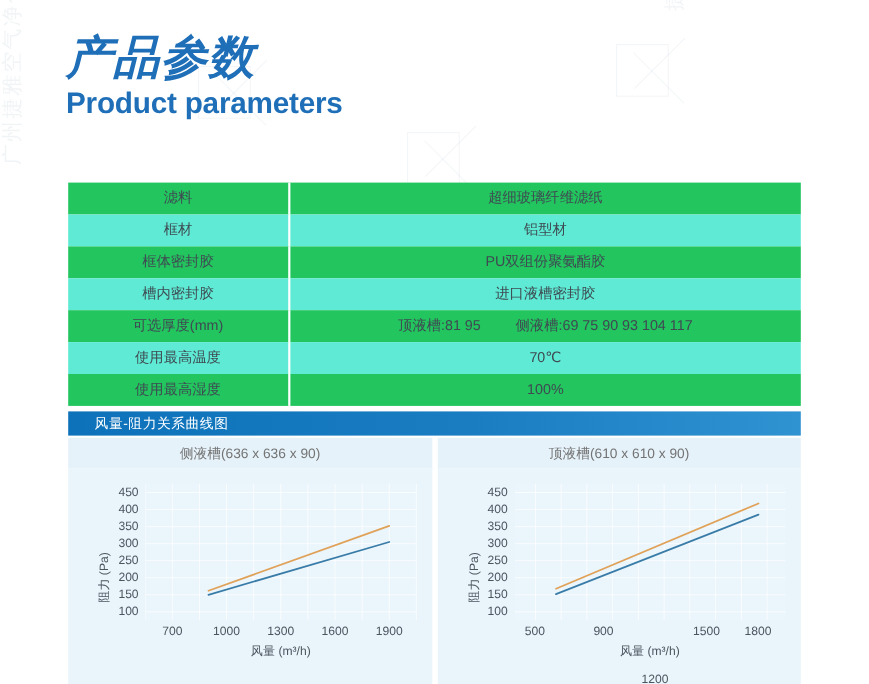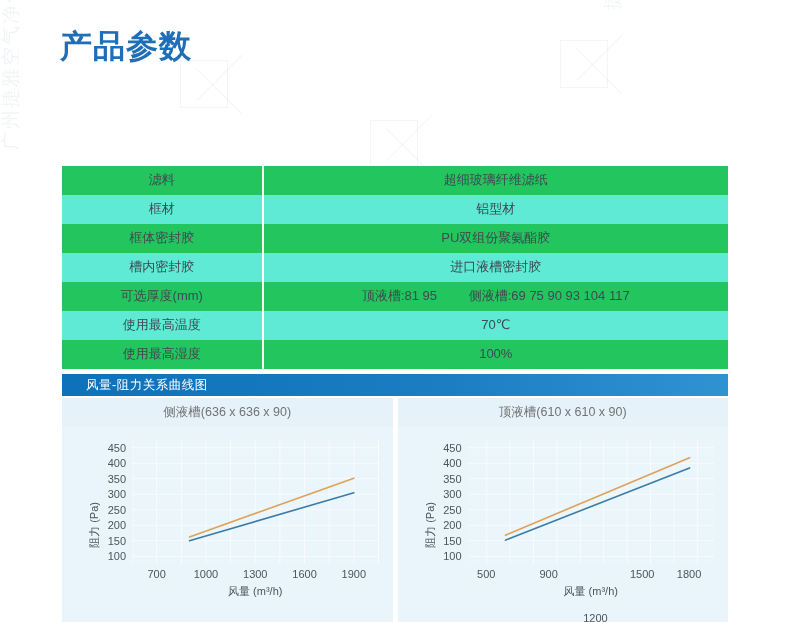--- a/index.html
+++ b/index.html
@@ -50,26 +50,27 @@
   .wm-x:after  { transform: rotate(-45deg) translateY(23px); }
 
   
   .heading {
     position: absolute;
     left: 60px;
     top: 28px;
     z-index: 10;
   }
   .heading-cn {
-    font-size: 32px;
+    font-size: 42px;
     font-weight: bold;
     color: #1f6fb8;
     line-height: 1.15;
     letter-spacing: 1px;
     font-family: "DejaVu Sans", "Liberation Sans", sans-serif;
+    font-style: italic;
   }
   .heading-en {
     font-size: 27px;
     font-weight: bold;
     color: #1f6fb8;
     line-height: 1.2;
     margin-top: 2px;
     letter-spacing: -0.2px;
   }
 
@@ -230,20 +231,21 @@
   <div class="wm-x" style="left:300px; top:300px;"></div>
   <div class="wm-x" style="left:480px; top:230px;"></div>
   <div class="wm-x" style="left:660px; top:300px;"></div>
   <div class="wm-x" style="left:210px; top:470px;"></div>
   <div class="wm-x" style="left:420px; top:520px;"></div>
   <div class="wm-x" style="left:620px; top:460px;"></div>
 </div>
 
 <div class="heading">
   <div class="heading-cn">产品参数</div>
+  <div class="heading-en">Product parameters</div>
 </div>
 
 <table class="spec-table">
   <tbody>
     <tr class="odd">
       <td class="label">滤料</td>
       <td class="value">超细玻璃纤维滤纸</td>
     </tr>
     <tr class="even">
       <td class="label">框材</td>

